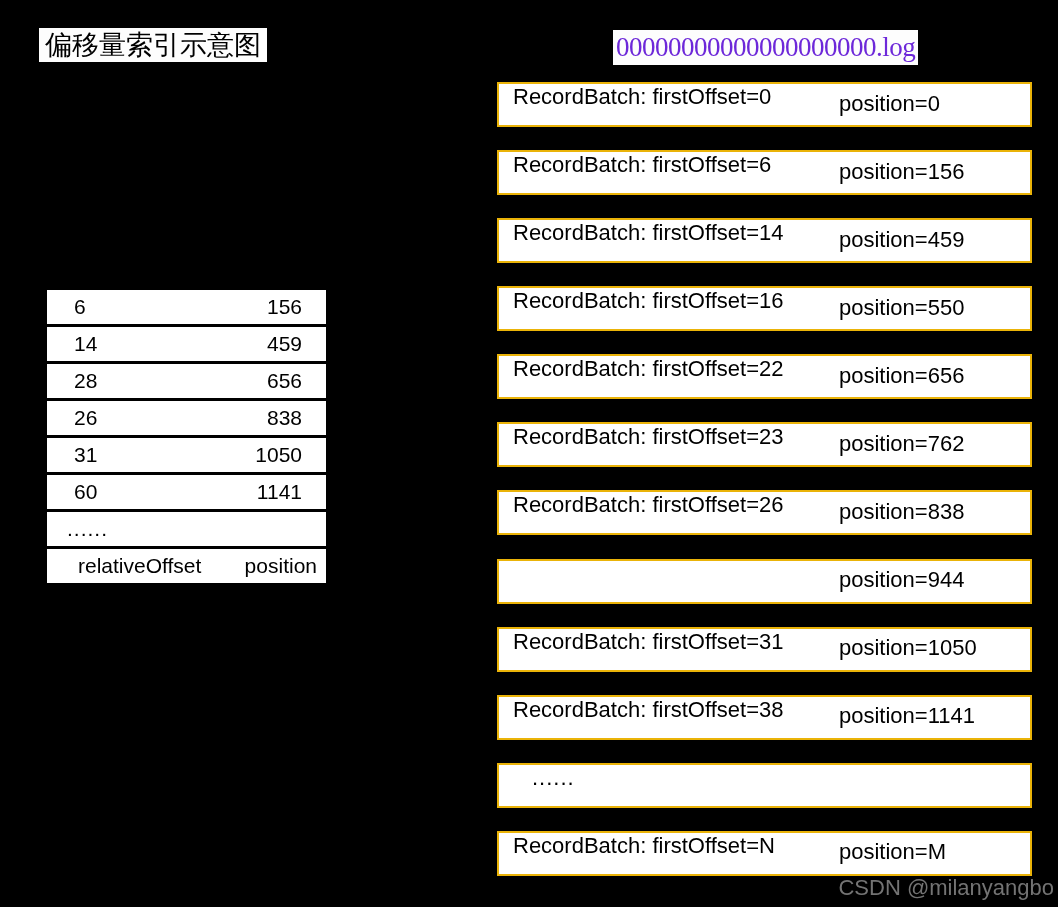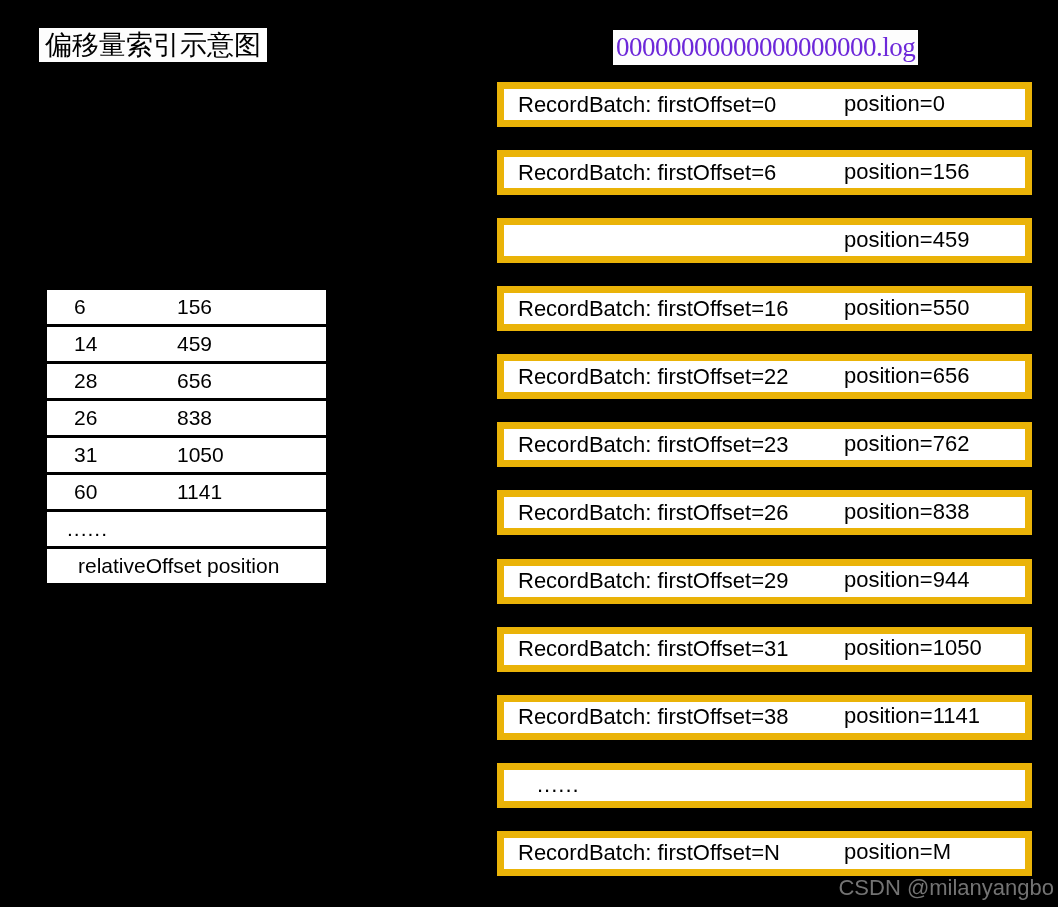--- a/index.html
+++ b/index.html
@@ -67,46 +67,46 @@
   }
   .tr:last-child { border-bottom: none; }
   .td-a {
     width: 130px;
     padding-left: 27px;
     box-sizing: border-box;
     white-space: nowrap;
   }
   .td-b {
     width: 125px;
-    text-align: left;
+    text-align: right;
     white-space: nowrap;
   }
   .tr.ellipsis .td-a { padding-left: 20px; letter-spacing: 1px; }
   .tr.footer .td-a { padding-left: 31px; width: 160px; }
   .tr.footer .td-b { width: 110px; }
 
   
   .segments {
     position: absolute;
     left: 497px;
     top: 82px;
     width: 535px;
     height: 794px;
     display: flex;
     flex-direction: column;
     justify-content: space-between;
   }
   .seg {
     height: 45px;
     background: #fff;
-    border: 7px solid #eab308;
+    border: 2px solid #eab308;
     box-sizing: border-box;
     position: relative;
     display: flex;
-    align-items: center;
+    align-items: flex-start;
     color: #000;
     font-size: 22px;
   }
   .seg-label {
     padding-left: 14px;
     white-space: nowrap;
   }
   .seg.seg-ellipsis .seg-label { padding-left: 33px; letter-spacing: 1px; }
   .seg-pos {
     position: absolute;
@@ -173,40 +173,40 @@
   <div class="segments">
       <div class="seg">
         <span class="seg-label">RecordBatch: firstOffset=0</span>
         <span class="seg-pos">position=0</span>
       </div>
       <div class="seg">
         <span class="seg-label">RecordBatch: firstOffset=6</span>
         <span class="seg-pos">position=156</span>
       </div>
       <div class="seg">
+        <span class="seg-label">RecordBatch: firstOffset=14</span>
         <span class="seg-pos">position=459</span>
       </div>
       <div class="seg">
         <span class="seg-label">RecordBatch: firstOffset=16</span>
         <span class="seg-pos">position=550</span>
       </div>
       <div class="seg">
         <span class="seg-label">RecordBatch: firstOffset=22</span>
         <span class="seg-pos">position=656</span>
       </div>
       <div class="seg">
         <span class="seg-label">RecordBatch: firstOffset=23</span>
         <span class="seg-pos">position=762</span>
       </div>
       <div class="seg">
         <span class="seg-label">RecordBatch: firstOffset=26</span>
         <span class="seg-pos">position=838</span>
       </div>
       <div class="seg">
-        <span class="seg-label">RecordBatch: firstOffset=29</span>
         <span class="seg-pos">position=944</span>
       </div>
       <div class="seg">
         <span class="seg-label">RecordBatch: firstOffset=31</span>
         <span class="seg-pos">position=1050</span>
       </div>
       <div class="seg">
         <span class="seg-label">RecordBatch: firstOffset=38</span>
         <span class="seg-pos">position=1141</span>
       </div>

